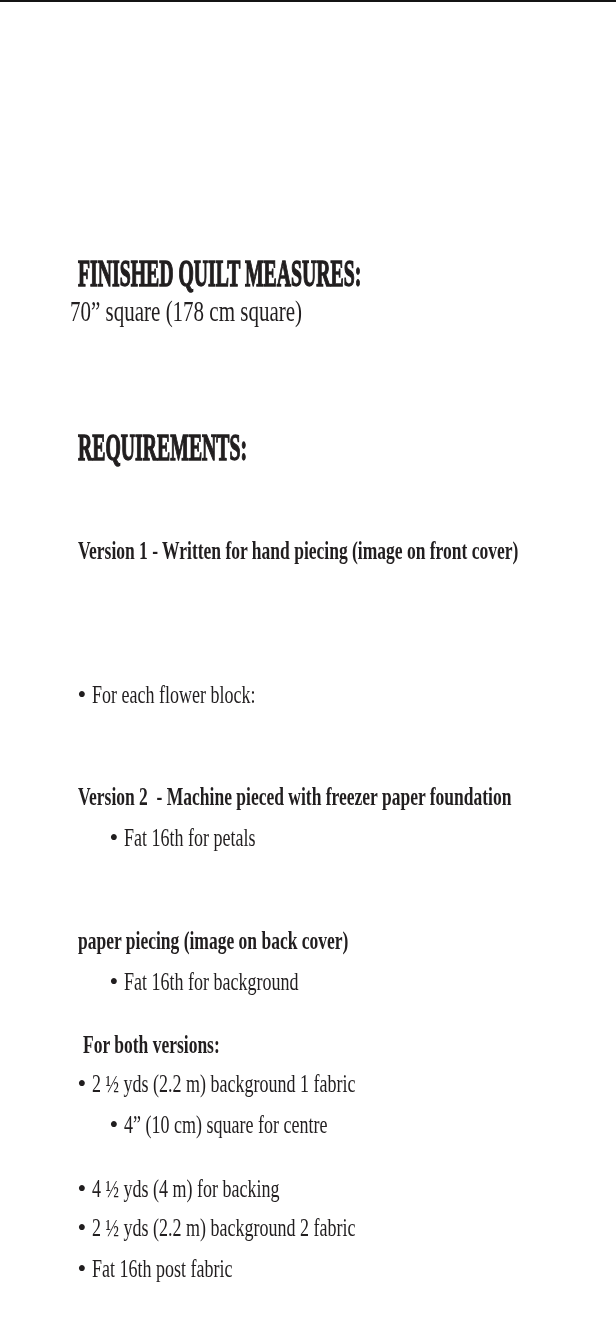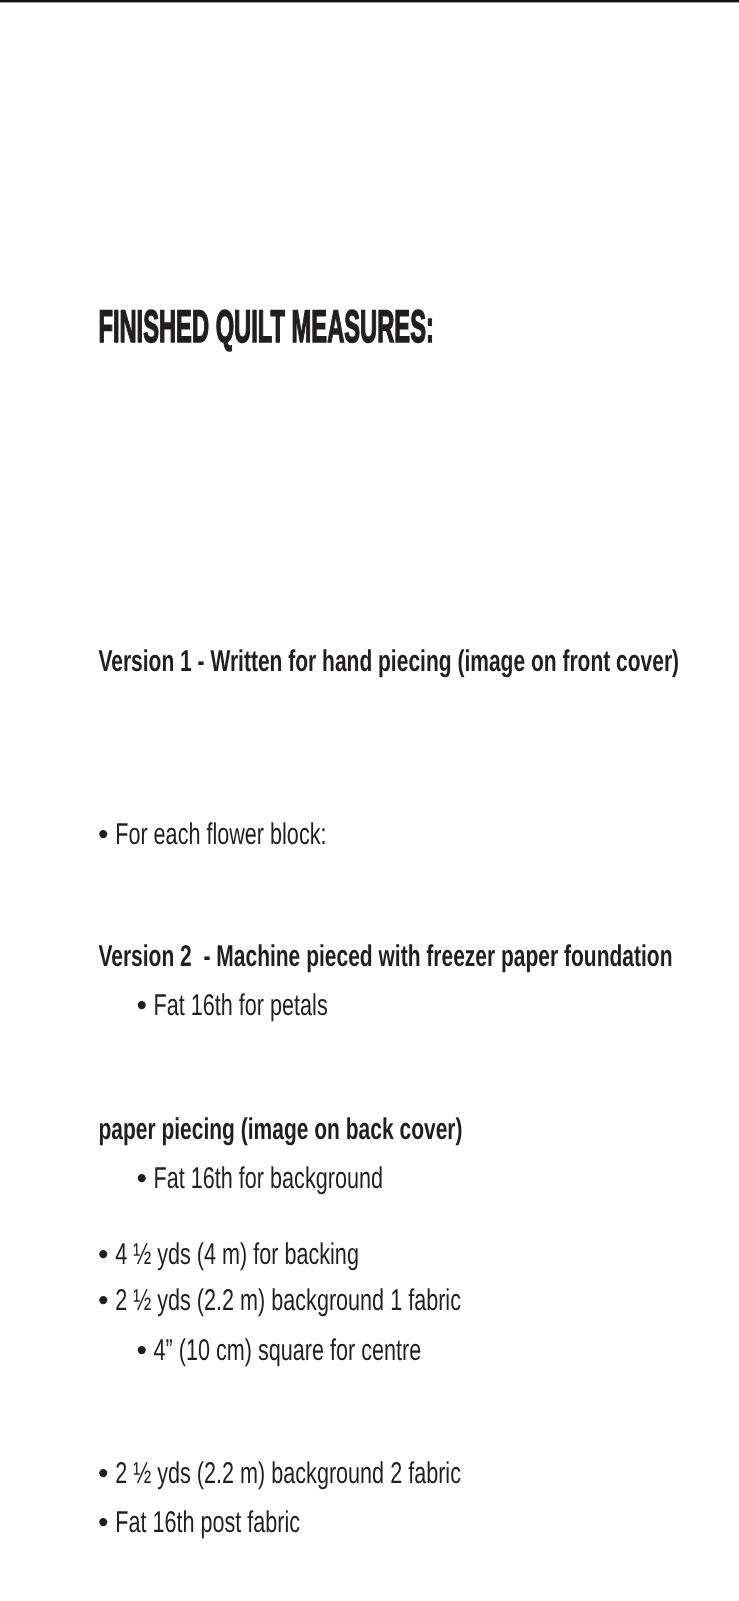--- a/index.html
+++ b/index.html
@@ -6,21 +6,21 @@
     margin: 0;
     padding: 0;
     background: #ffffff;
   }
   .page {
     position: relative;
     width: 616px;
     height: 1334px;
     background: #ffffff;
     overflow: hidden;
-    font-family: Liberation Sans, sans-serif;
+    font-family: Liberation Serif, serif;
     color: #211e1f;
   }
   .top-rule {
     position: absolute;
     top: 0; left: 0;
     width: 100%;
     height: 2px;
     background: #141414;
   }
   .block {
@@ -75,21 +75,27 @@
 </head>
 <body>
 
 <div class="page">
 
   <div class="top-rule"></div>
 
   <div class="block bighead" style="top:213px">
     <span class="txt-h">FINISHED QUILT MEASURES:</span>
   </div>
+  <div class="block subline" style="top:257px">
+    <span class="txt">70” square (178 cm square)</span>
+  </div>
 
+  <div class="block bighead" style="top:387px">
+    <span class="txt-h">REQUIREMENTS:</span>
+  </div>
 
   <div class="block" style="top:451px">
     <div class="row">
       <span class="txt-b">Version 1 - Written for hand piecing (image on front cover)</span>
     </div>
     <div class="row">
       <span class="bullet">•</span><span class="txt">For each flower block:</span>
     </div>
     <div class="row nested">
       <span class="bullet">•</span><span class="txt">Fat 16th for petals</span>
@@ -122,20 +128,23 @@
     </div>
     <div class="row">
       
     </div>
     
     
     
   </div>
 
   <div class="block" style="top:945px">
+    <div class="row both-title">
+      <span class="txt-b">For both versions:</span>
+    </div>
     <div class="row">
       <span class="bullet">•</span><span class="txt">4 ½ yds (4 m) for backing</span>
     </div>
     
     
     
     
     
     
   </div>

